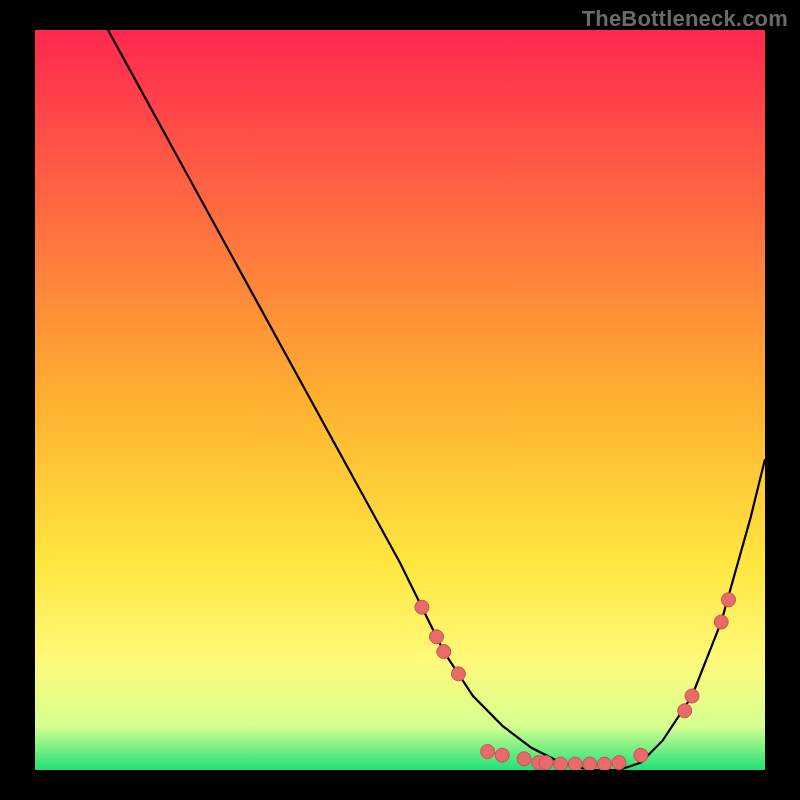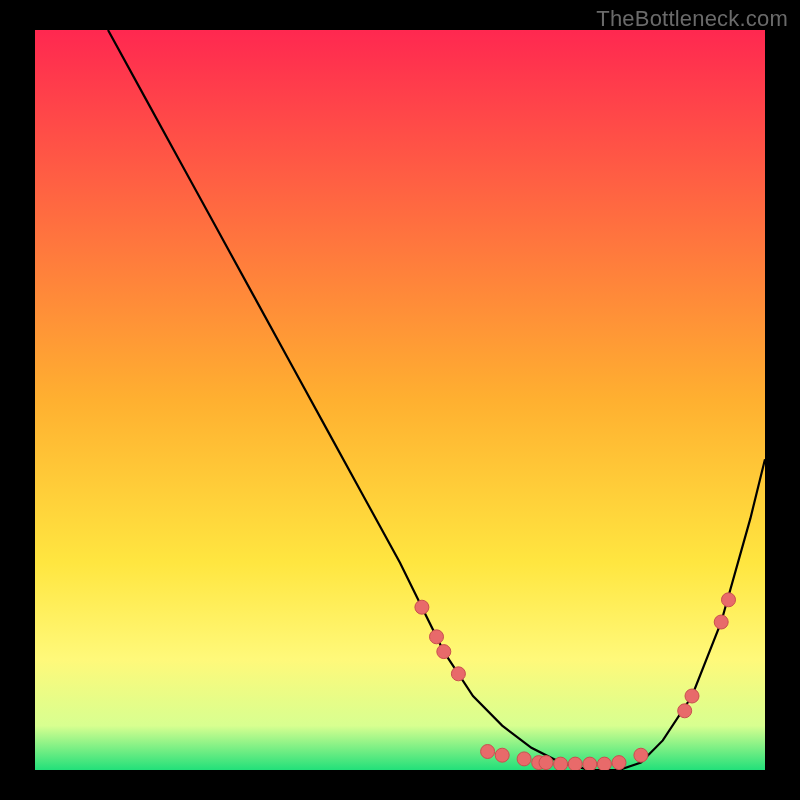--- a/index.html
+++ b/index.html
@@ -1,17 +1,17 @@
 <!DOCTYPE html>
 <html><head>
 <meta charset="utf-8">
 <style>
   * { margin: 0; padding: 0; box-sizing: border-box; }
   body { width: 800px; height: 800px; background: #000; position: relative; font-family: Arial, sans-serif; }
-  .watermark { position: absolute; top: 6px; right: 12px; color: #6a6a6a; font-size: 22px; font-weight: 400; letter-spacing: 0.2px; z-index: 10; }
+  .watermark { position: absolute; top: 6px; right: 12px; color: #6a6a6a; font-size: 22px; font-weight: 700; letter-spacing: 0.2px; z-index: 10; }
   .plot-area { position: absolute; left: 35px; top: 30px; width: 730px; height: 740px; }
   .plot-area svg { display: block; }
 </style>
 </head>
 <body>
 
 <div class="watermark">TheBottleneck.com</div>
 
 <div class="plot-area">
   <svg id="chart-svg" width="730" height="740" viewBox="0 0 730 740">

